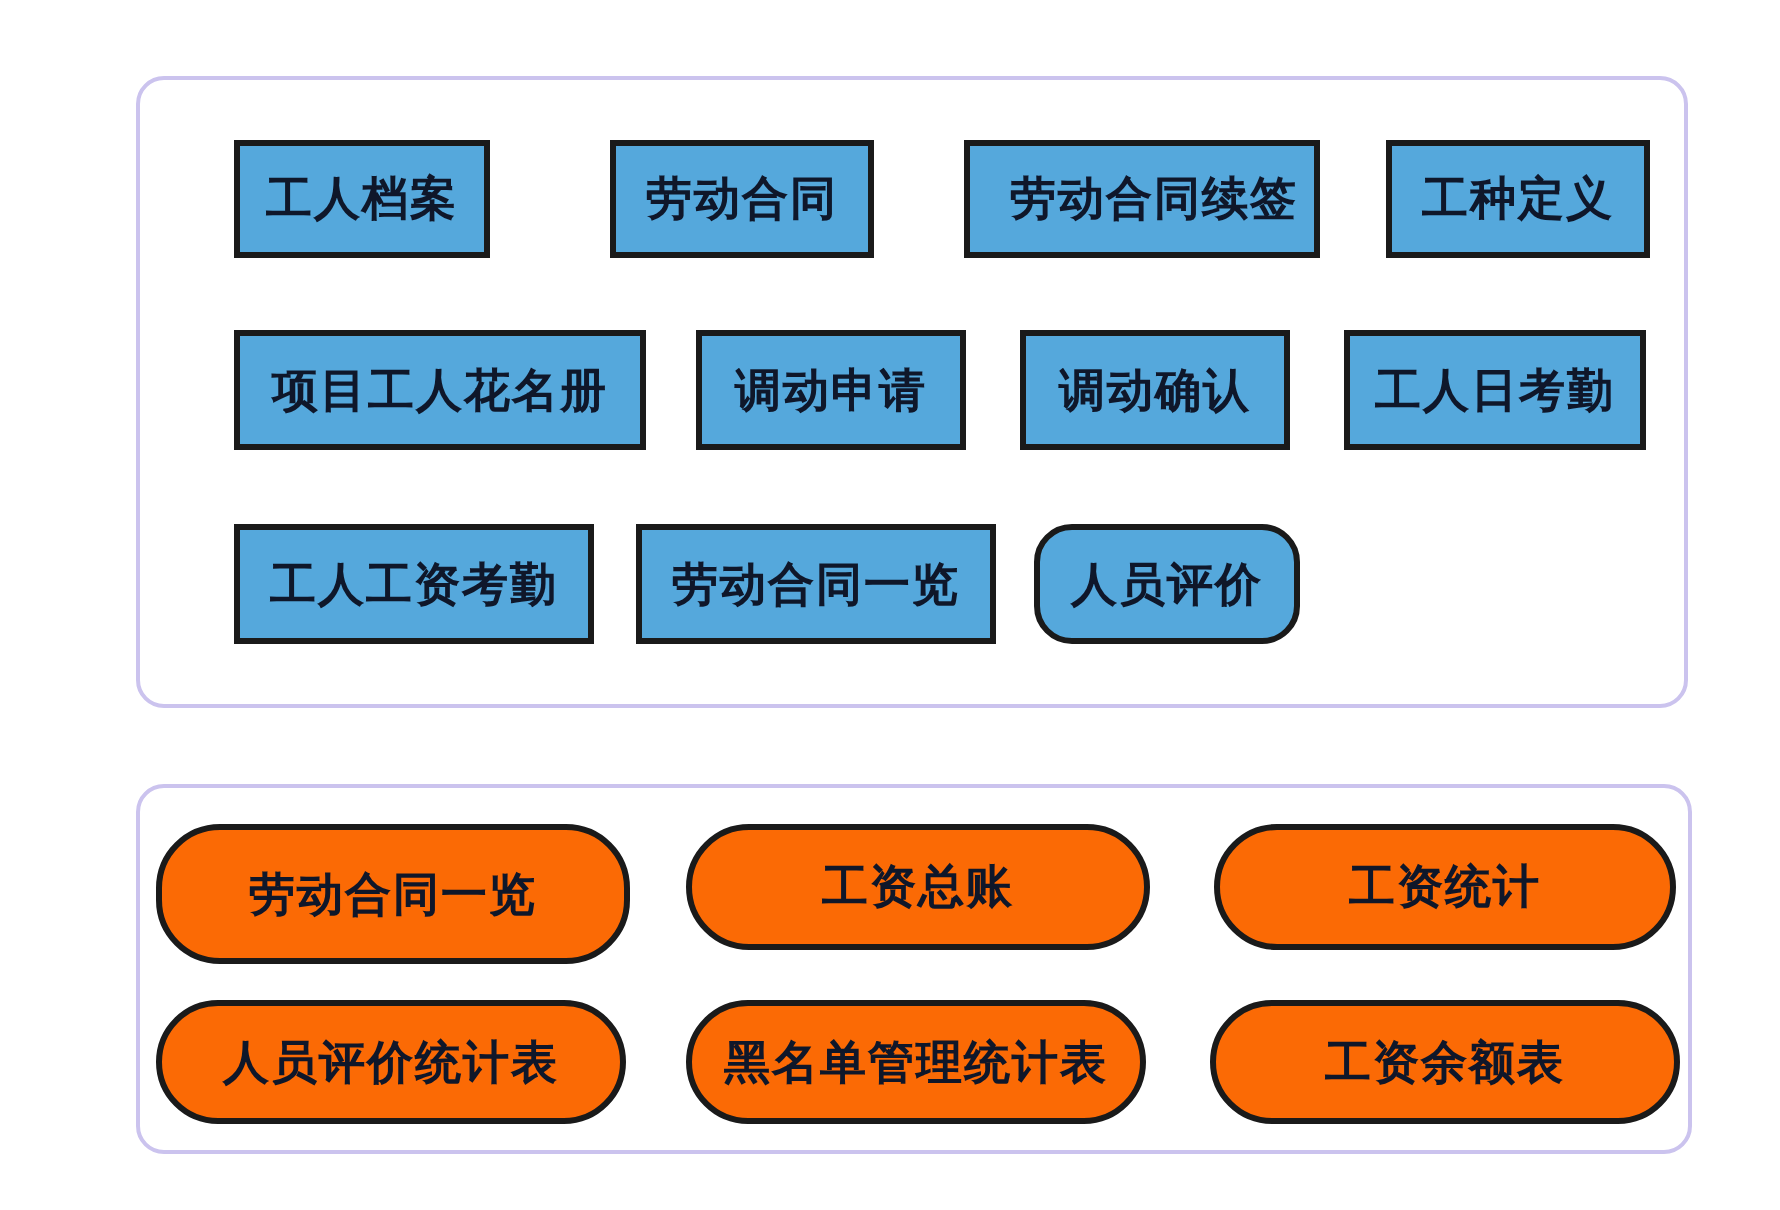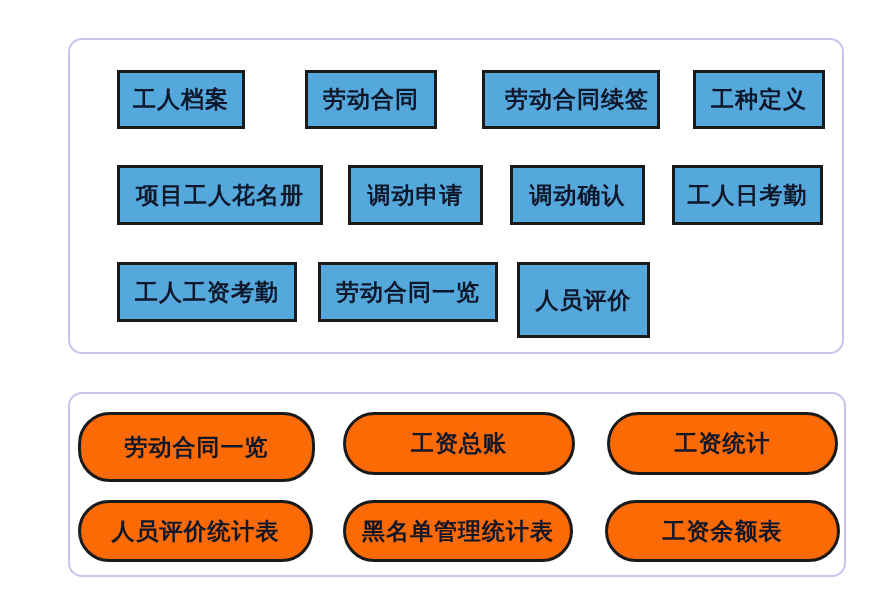--- a/index.html
+++ b/index.html
@@ -61,21 +61,21 @@
   <div class="btn btn-blue" style="left:482px; top:70px; width:178px; height:59px;padding-left:12px;">劳动合同续签</div>
   <div class="btn btn-blue" style="left:693px; top:70px; width:132px; height:59px;">工种定义</div>
 
   <div class="btn btn-blue" style="left:117px; top:165px; width:206px; height:60px;">项目工人花名册</div>
   <div class="btn btn-blue" style="left:348px; top:165px; width:135px; height:60px;">调动申请</div>
   <div class="btn btn-blue" style="left:510px; top:165px; width:135px; height:60px;font-family:Liberation Mono, monospace;">调动确认</div>
   <div class="btn btn-blue" style="left:672px; top:165px; width:151px; height:60px;">工人日考勤</div>
 
   <div class="btn btn-blue" style="left:117px; top:262px; width:180px; height:60px;">工人工资考勤</div>
   <div class="btn btn-blue" style="left:318px; top:262px; width:180px; height:60px;">劳动合同一览</div>
-  <div class="btn btn-blue" style="left:517px; top:262px; width:133px; height:76px;">人员评价</div>
+  <div class="btn btn-blue" style="left:517px; top:262px; width:133px; height:60px;border-radius:19px;">人员评价</div>
 
   <div class="btn btn-orange" style="left:78px; top:412px; width:237px; height:70px;">劳动合同一览</div>
   <div class="btn btn-orange" style="left:343px; top:412px; width:232px; height:63px;">工资总账</div>
   <div class="btn btn-orange" style="left:607px; top:412px; width:231px; height:63px;">工资统计</div>
 
   <div class="btn btn-orange" style="left:343px; top:500px; width:230px; height:62px;">黑名单管理统计表</div>
   <div class="btn btn-orange" style="left:78px; top:500px; width:235px; height:62px;">人员评价统计表</div>
   <div class="btn btn-orange" style="left:605px; top:500px; width:235px; height:62px;">工资余额表</div>
 
 </div>

